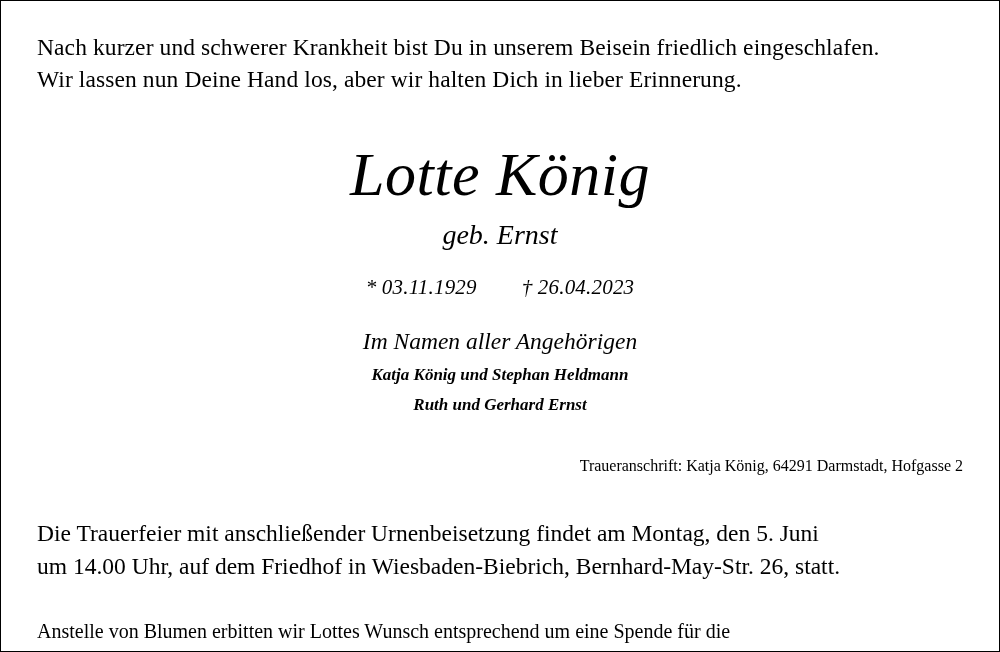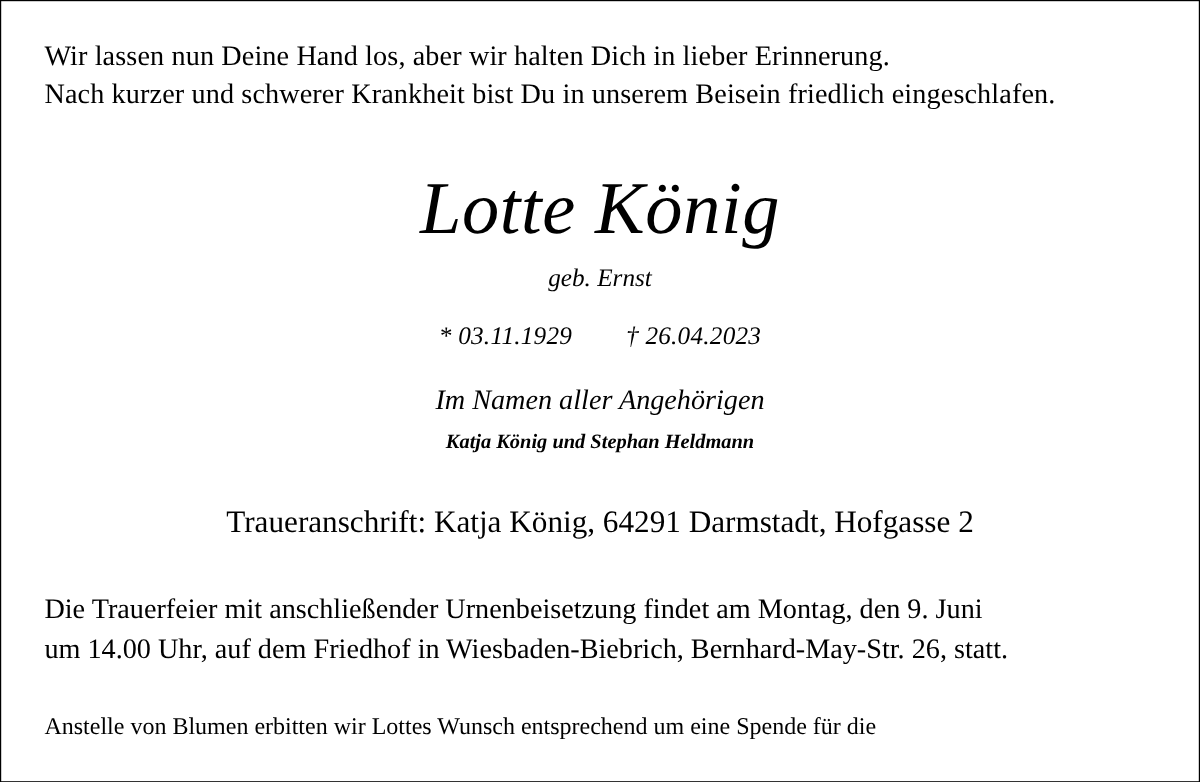--- a/index.html
+++ b/index.html
@@ -37,21 +37,21 @@
     font-style: italic;
   }
   .deceased-name {
     font-size: 62px;
     line-height: 1.05;
     margin-top: 46px;
     letter-spacing: 0.5px;
     font-weight: normal;
   }
   .maiden-name {
-    font-size: 21px;
+    font-size: 28px;
     margin-top: 12px;
   }
   .dates {
     font-size: 21px;
     margin-top: 24px;
     letter-spacing: 0.2px;
   }
   .dates .sep {
     display: inline-block;
     width: 34px;
@@ -59,23 +59,23 @@
   .family-intro {
     font-size: 23.5px;
     margin-top: 28px;
   }
   .family-member {
     font-size: 17px;
     font-weight: bold;
     margin-top: 10px;
   }
   .mourning-address {
-    font-size: 26px;
+    font-size: 16px;
     margin-top: 42px;
-    text-align: center;
+    text-align: right;
   }
   .ceremony {
     font-size: 23.5px;
     line-height: 1.4;
     margin-top: 42px;
     text-align: left;
   }
   .ceremony .line {
     white-space: nowrap;
   }
@@ -88,43 +88,44 @@
   .donation .line {
     white-space: nowrap;
   }
 </style>
 </head>
 <body>
 
 <div class="obituary">
 
   <div class="intro">
+    <div class="line">Nach kurzer und schwerer Krankheit bist Du in unserem Beisein friedlich eingeschlafen.</div>
     <div class="line">Wir lassen nun Deine Hand los, aber wir halten Dich in lieber Erinnerung.</div>
-    <div class="line">Nach kurzer und schwerer Krankheit bist Du in unserem Beisein friedlich eingeschlafen.</div>
   </div>
 
   <div class="center-block">
     <div class="deceased-name">Lotte König</div>
     <div class="maiden-name">geb. Ernst</div>
     <div class="dates">
       <span>* 03.11.1929</span>
       <span class="sep"></span>
       <span>† 26.04.2023</span>
     </div>
   </div>
 
   <div class="center-block">
     <div class="family-intro">Im Namen aller Angehörigen</div>
     <div class="family-member">Katja König und Stephan Heldmann</div>
+    <div class="family-member">Ruth und Gerhard Ernst</div>
   </div>
 
   <div class="mourning-address">Traueranschrift: Katja König, 64291 Darmstadt, Hofgasse 2</div>
 
   <div class="ceremony">
-    <div class="line">Die Trauerfeier mit anschließender Urnenbeisetzung findet am Montag, den 9. Juni</div>
+    <div class="line">Die Trauerfeier mit anschließender Urnenbeisetzung findet am Montag, den 5. Juni</div>
     <div class="line">um 14.00 Uhr, auf dem Friedhof in Wiesbaden-Biebrich, Bernhard-May-Str. 26, statt.</div>
   </div>
 
   <div class="donation">
     <div class="line">Anstelle von Blumen erbitten wir Lottes Wunsch entsprechend um eine Spende für die</div>
 
   </div>
 
 </div>
 

